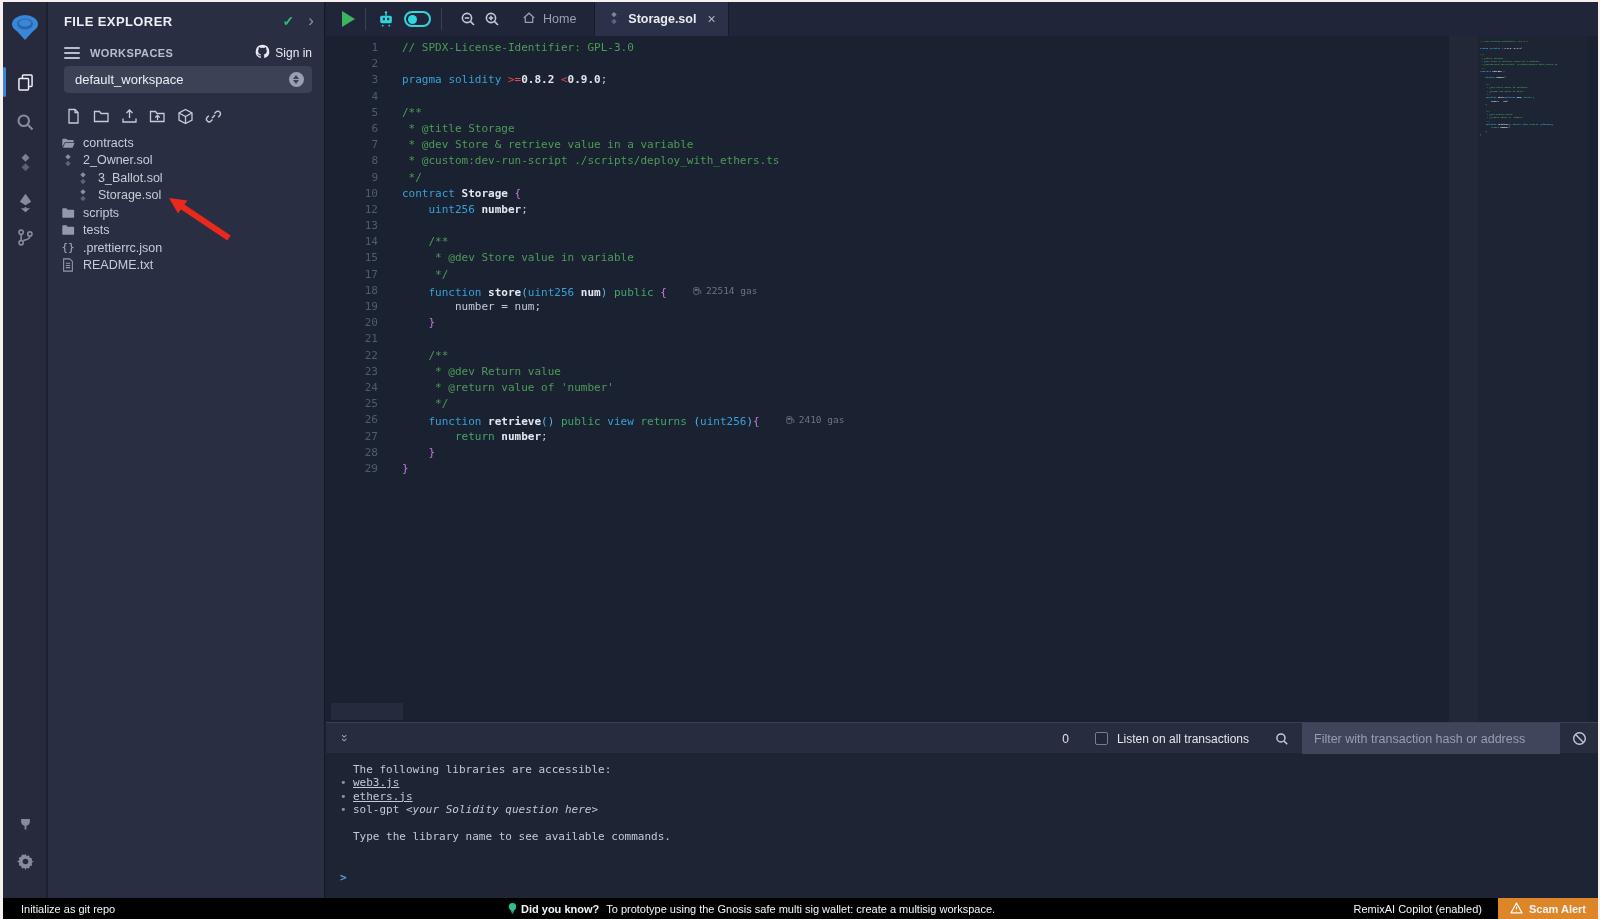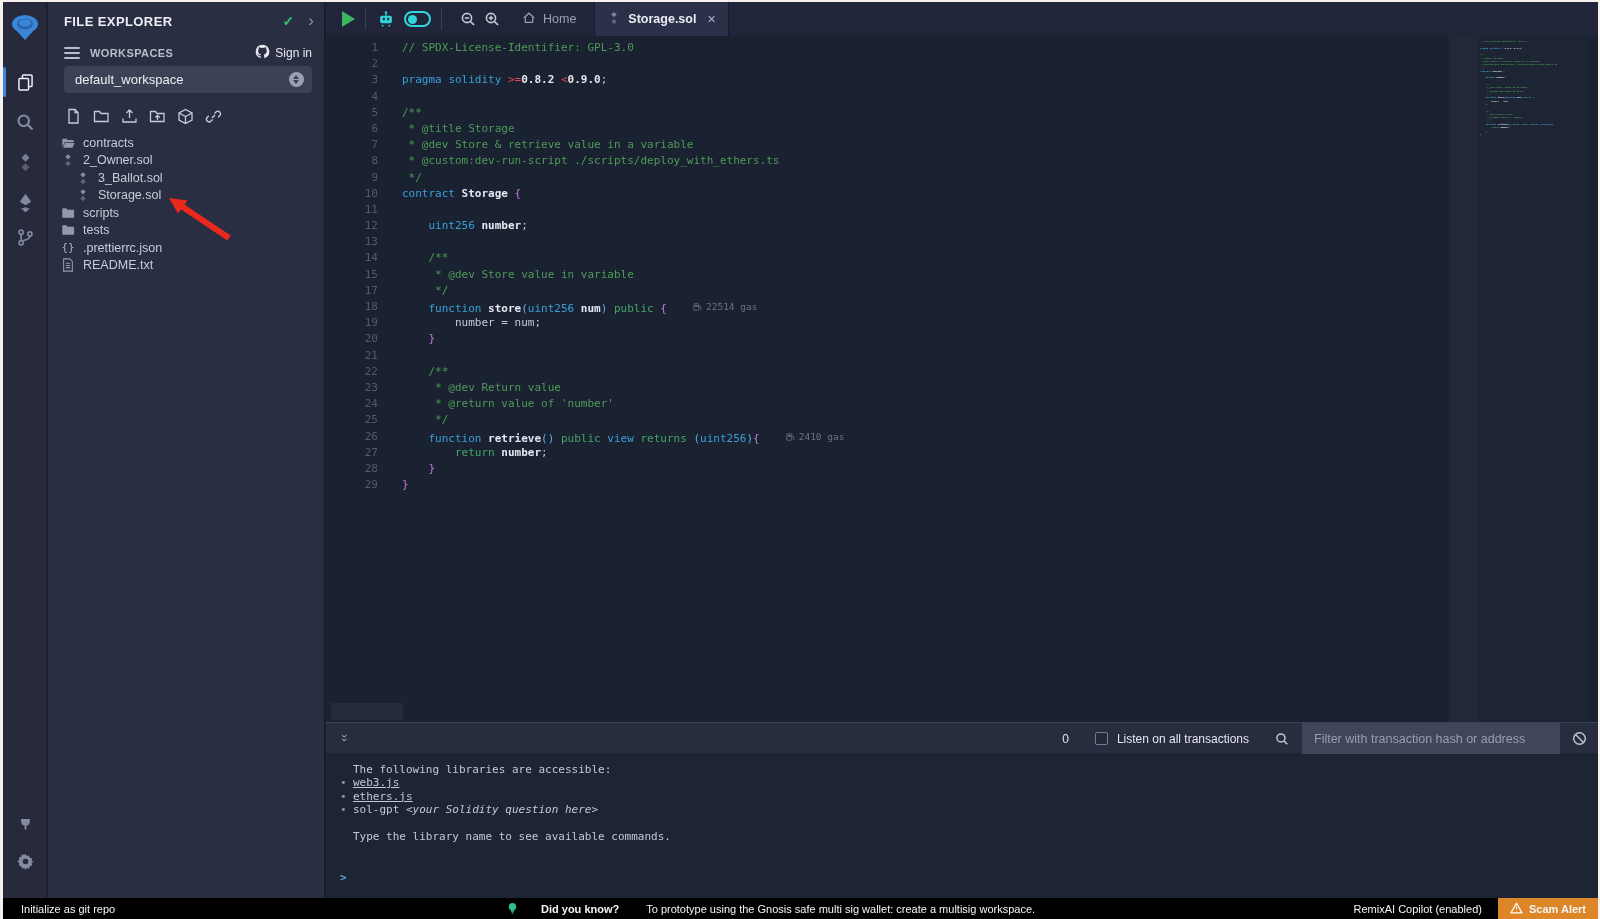--- a/index.html
+++ b/index.html
@@ -99,21 +99,21 @@
   .tl { white-space:pre; min-height:13.4px; display:flex; }
   .tl .bullet { width:13px; color:#8b91a5; flex:none; }
   .tl .pad { width:13px; flex:none; }
   .tp-link { text-decoration:underline; cursor:pointer; }
   .tp-it { font-style:italic; }
   .prompt { position:absolute; left:14px; bottom:14px; color:#5b9bd5; font-weight:bold; }
 
   
   .statusbar { position:absolute; left:0; right:0; bottom:0; height:21px; background:#000000; color:#f2f5f8; font-size:11px; display:flex; align-items:center; }
   .sb-left { position:absolute; left:18px; }
-  .sb-tip { position:absolute; left:504px; display:flex; align-items:center; gap:23px; }
+  .sb-tip { position:absolute; left:504px; display:flex; align-items:center; gap:3px; }
   .bulb { color:#2fbf8f; display:flex; }
   .bulb svg { width:11px; height:13px; }
   .sb-tip b { margin-right:4px; }
   .sb-right { position:absolute; right:0; height:21px; display:flex; align-items:center;justify-content:flex-end; }
   .copilot { margin-right:16px; }
   .scam-btn { height:21px; background:#dd8627; display:flex; align-items:center; gap:6px; padding:0 12px; font-weight:bold; cursor:pointer; }
   .scam-btn svg { width:13px; height:12px; }
 
   .red-arrow { position:absolute; left:146px; top:184px; width:100px; height:70px; pointer-events:none; }
 </style>
@@ -381,21 +381,20 @@
           <div class="cl"><span class="ln">1</span><span class="lc"><span class="tk-com">// SPDX-License-Identifier: GPL-3.0</span></span></div>
           <div class="cl"><span class="ln">2</span><span class="lc"></span></div>
           <div class="cl"><span class="ln">3</span><span class="lc"><span class="tk-kw">pragma</span><span class="tk-pl"> </span><span class="tk-kw">solidity</span><span class="tk-pl"> </span><span class="tk-op">&gt;=</span><span class="tk-id">0.8.2</span><span class="tk-pl"> </span><span class="tk-op">&lt;</span><span class="tk-id">0.9.0</span><span class="tk-pl">;</span></span></div>
           <div class="cl"><span class="ln">4</span><span class="lc"></span></div>
           <div class="cl"><span class="ln">5</span><span class="lc"><span class="tk-com">/**</span></span></div>
           <div class="cl"><span class="ln">6</span><span class="lc"><span class="tk-com"> * @title Storage</span></span></div>
           <div class="cl"><span class="ln">7</span><span class="lc"><span class="tk-com"> * @dev Store &amp; retrieve value in a variable</span></span></div>
           <div class="cl"><span class="ln">8</span><span class="lc"><span class="tk-com"> * @custom:dev-run-script ./scripts/deploy_with_ethers.ts</span></span></div>
           <div class="cl"><span class="ln">9</span><span class="lc"><span class="tk-com"> */</span></span></div>
           <div class="cl"><span class="ln">10</span><span class="lc"><span class="tk-kw">contract</span><span class="tk-pl"> </span><span class="tk-id">Storage</span><span class="tk-pl"> </span><span class="tk-br">{</span></span></div>
-          <div class="cl"><span class="ln">11</span><span class="lc"></span></div>
           <div class="cl"><span class="ln">12</span><span class="lc"><span class="tk-pl">    </span><span class="tk-kw">uint256</span><span class="tk-pl"> </span><span class="tk-id">number</span><span class="tk-pl">;</span></span></div>
           <div class="cl"><span class="ln">13</span><span class="lc"></span></div>
           <div class="cl"><span class="ln">14</span><span class="lc"><span class="tk-com">    /**</span></span></div>
           <div class="cl"><span class="ln">15</span><span class="lc"><span class="tk-com">     * @dev Store value in variable</span></span></div>
           <div class="cl"><span class="ln">17</span><span class="lc"><span class="tk-com">     */</span></span></div>
           <div class="cl"><span class="ln">18</span><span class="lc"><span class="tk-pl">    </span><span class="tk-kw">function</span><span class="tk-pl"> </span><span class="tk-id">store</span><span class="tk-par">(</span><span class="tk-kw">uint256</span><span class="tk-pl"> </span><span class="tk-id">num</span><span class="tk-par">)</span><span class="tk-pl"> </span><span class="tk-kw2">public</span><span class="tk-pl"> </span><span class="tk-br">{</span><span class="gas"><span style="display: inline-flex;"><svg viewBox="0 0 11 11" fill="none" stroke="currentColor" stroke-width="1">
                     <rect x="1" y="1.5" width="6" height="8" rx="1"></rect>
                     <rect x="2.3" y="3" width="3.4" height="2.2" fill="currentColor" stroke="none"></rect>
                     <path d="M7.5 4.5h1.3l.7 1.5v3"></path>
                   </svg></span><span>22514 gas</span></span></span></div>

